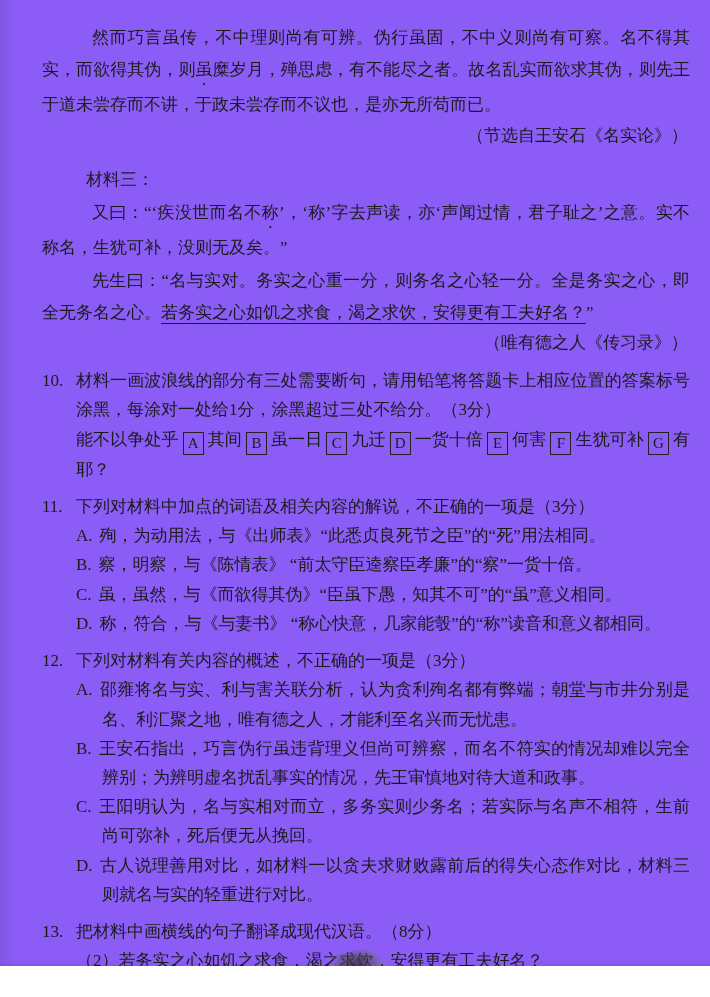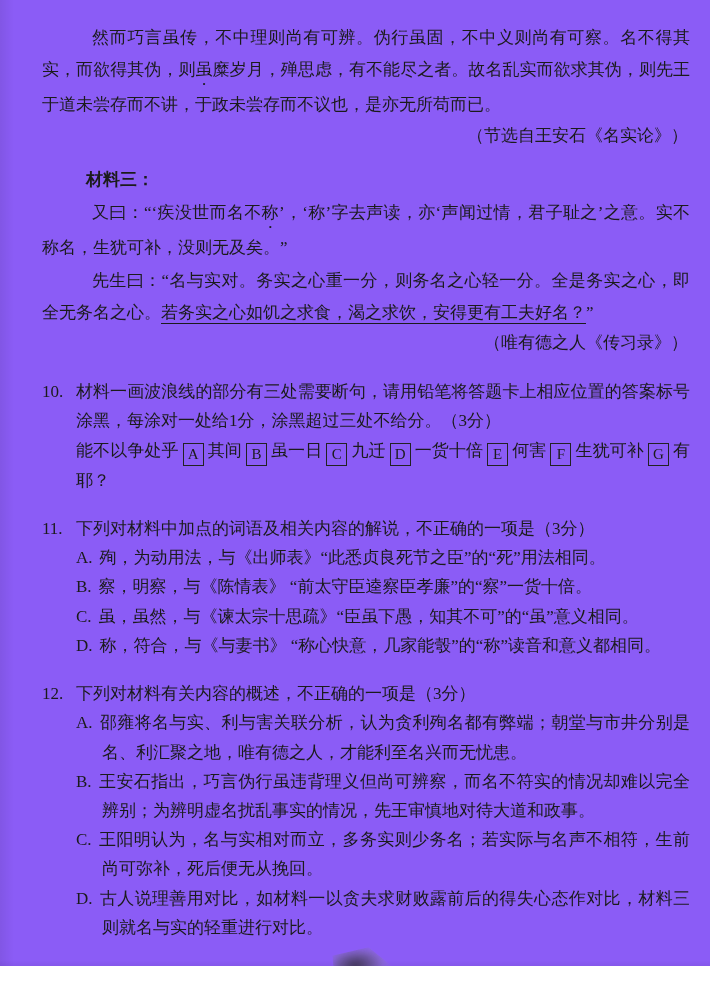--- a/index.html
+++ b/index.html
@@ -35,24 +35,24 @@
   }
   .attribution {
     margin: 0 2px 4px 0;
     line-height: 1.7;
     text-align: right;
   }
   .material-heading {
     margin: 16px 0 2px 0;
     padding-left: 44px;
     font-size: 17px;
-    font-weight: 700;
+    font-weight: 400;
     line-height: 1.7;
   }
-  .question { margin: 19px 0 4px 0; line-height: 1.72; }
+  .question { margin: 8px 0 4px 0; line-height: 1.72; }
   .q-stem { position: relative; padding-left: 34px; text-align: justify; }
   .q-num { position: absolute; left: 0; top: 0; }
   .q-line { margin-left: 34px; text-align: justify; }
   .opt { margin-left: 34px; padding-left: 26px; text-indent: -26px; text-align: justify; }
   .opt-label { margin-right: 7px; }
   .sub { margin-left: 34px; }
   .boxed {
     display: inline-block;
     border: 1.5px solid #222;
     min-width: 17px;
@@ -134,21 +134,21 @@
         <span class="q-num">11.</span>
         <span class="q-text">下列对材料中加点的词语及相关内容的解说，不正确的一项是（3分）</span>
       </div>
       <div class="opt">
         <span class="opt-label">A.</span><span>殉，为动用法，与《出师表》“此悉贞良死节之臣”的“死”用法相同。</span>
       </div>
       <div class="opt">
         <span class="opt-label">B.</span><span>察，明察，与《陈情表》 “前太守臣逵察臣孝廉”的“察”一货十倍。</span>
       </div>
       <div class="opt">
-        <span class="opt-label">C.</span><span>虽，虽然，与《谏太宗十思疏》“臣虽下愚，知其不可”的“虽”意义相同。</span>
+        <span class="opt-label">C.</span><span>虽，虽然，与《而欲得其伪》“臣虽下愚，知其不可”的“虽”意义相同。</span>
       </div>
       <div class="opt">
         <span class="opt-label">D.</span><span>称，符合，与《与妻书》 “称心快意，几家能彀”的“称”读音和意义都相同。</span>
       </div>
     </section>
 
     <section class="question">
       <div class="q-stem">
         <span class="q-num">12.</span>
         <span class="q-text">下列对材料有关内容的概述，不正确的一项是（3分）</span>

